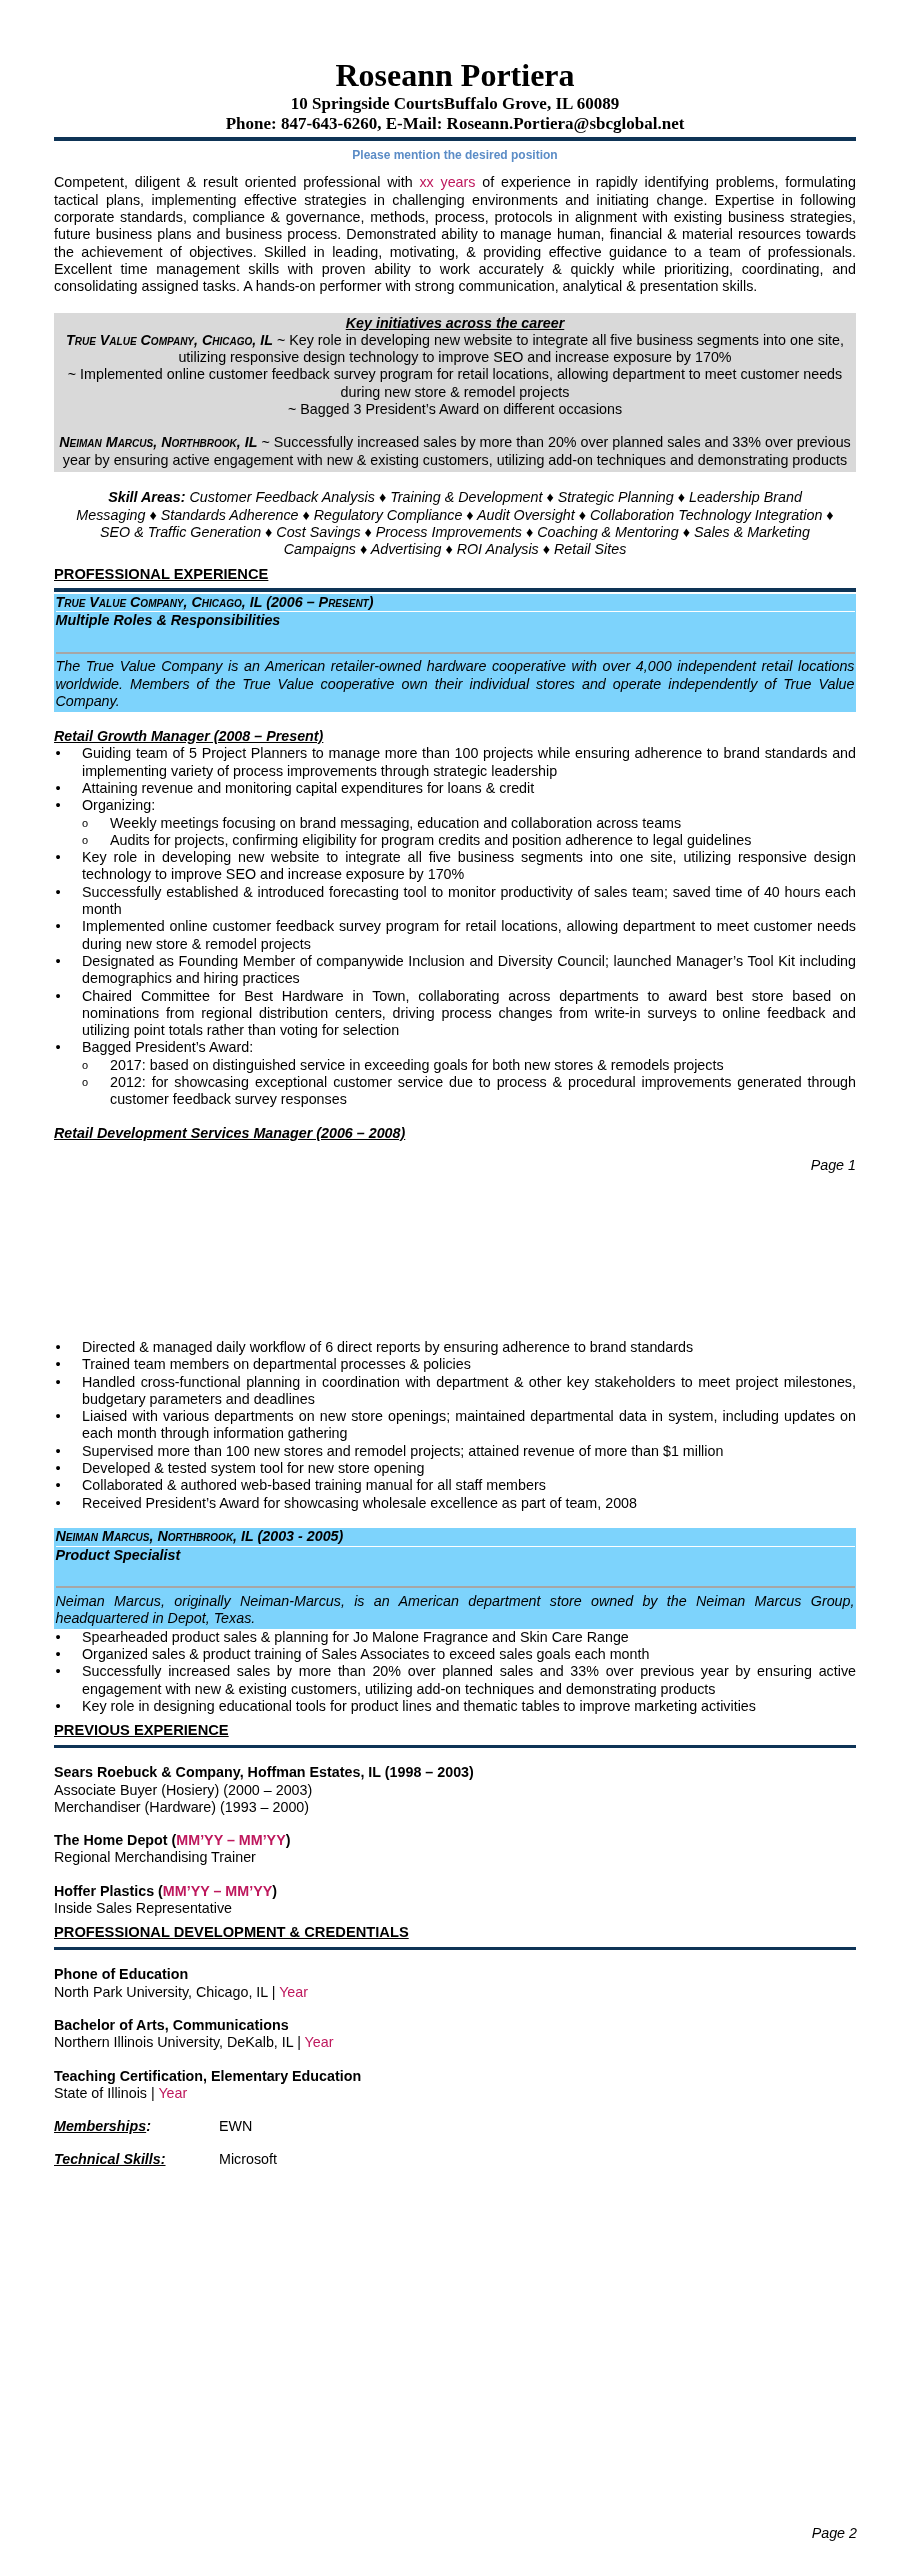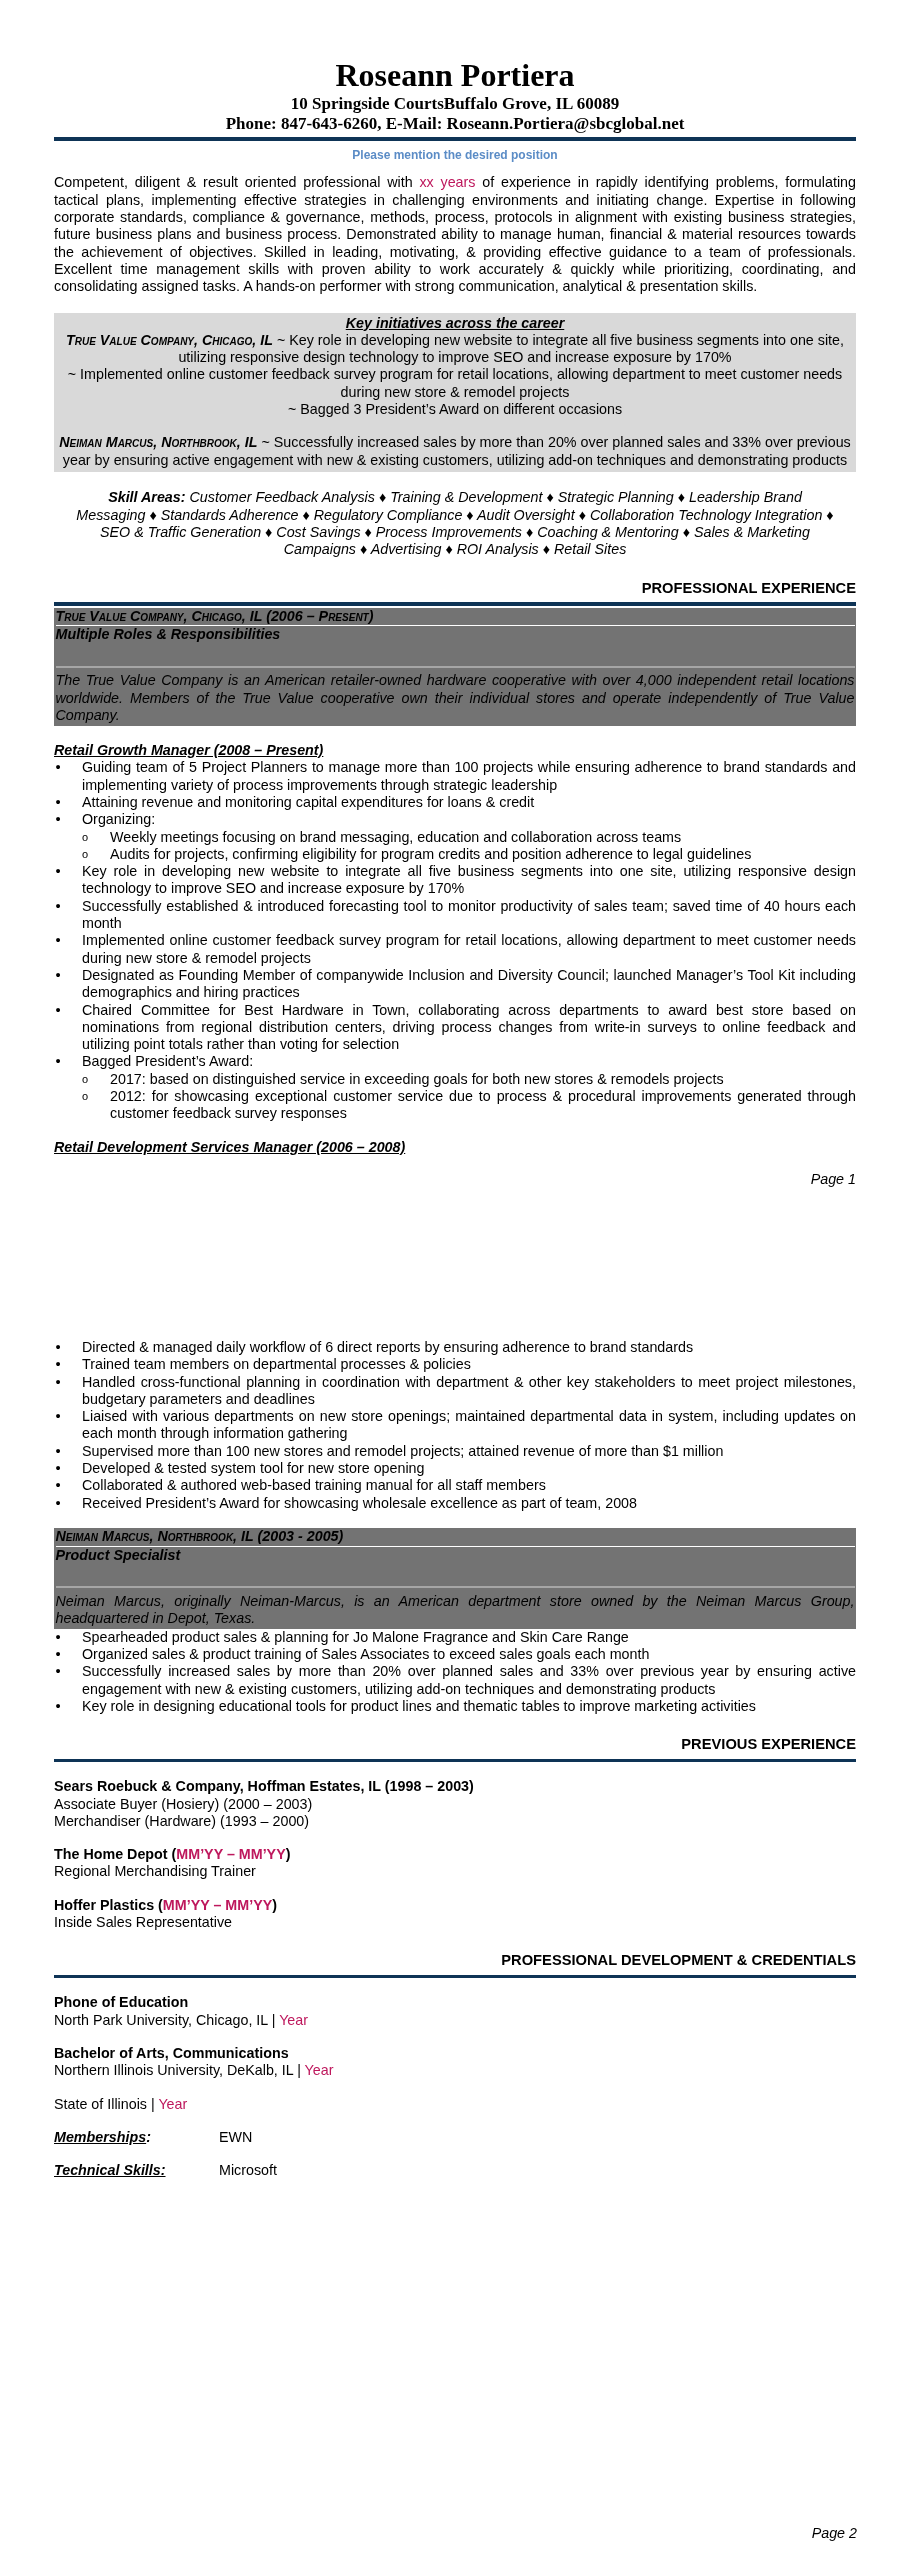--- a/index.html
+++ b/index.html
@@ -73,30 +73,31 @@
 
   .skills {
     text-align: center;
     font-style: italic;
     margin: 17.6px 22px 0 22px;
     line-height: 17.3px;
   }
   .skills b { font-style: italic; }
 
   .section-head {
-    text-align: right;
+    text-align: left;
     font-weight: bold;
     font-size: 14.7px;
     line-height: 19px;
-    margin-top: 20px;
+    margin-top: 6px;
+    text-decoration: underline;
   }
   .section-head + .rule { margin-top: 4.4px; margin-bottom: 2.2px; }
 
   .job-box {
-    background: #737373;
+    background: #7dd3fc;
     padding: 0 1.5px;
   }
   .job-company { font-size: 14.3px; line-height: 17.6px; border-bottom: 1.5px solid #fff; }
   .job-title { font-weight: bold; font-style: italic; line-height: 17.6px; padding-bottom: 22px; border-bottom: 2.2px solid #a6a6a6; }
   .job-desc { font-style: italic; text-align: justify; line-height: 17.3px; padding: 4.4px 0 1.5px 0; }
 
   .role-head {
     font-weight: bold;
     font-style: italic;
     text-decoration: underline;
@@ -252,20 +253,21 @@
 
   <div class="prev-item">
     <div class="bold">Phone of Education</div>
     <div><span>North Park University, Chicago, IL | </span><span class="blue">Year</span></div>
   </div>
   <div class="prev-item">
     <div class="bold">Bachelor of Arts, Communications</div>
     <div><span>Northern Illinois University, DeKalb, IL | </span><span class="blue">Year</span></div>
   </div>
   <div class="prev-item">
+    <div class="bold">Teaching Certification, Elementary Education</div>
     <div><span>State of Illinois | </span><span class="blue">Year</span></div>
   </div>
 
   <div class="kv">
     <div class="k"><span>Memberships</span>:</div>
     <div>EWN</div>
   </div>
   <div class="kv">
     <div class="k"><span>Technical Skills:</span></div>
     <div>Microsoft</div>

